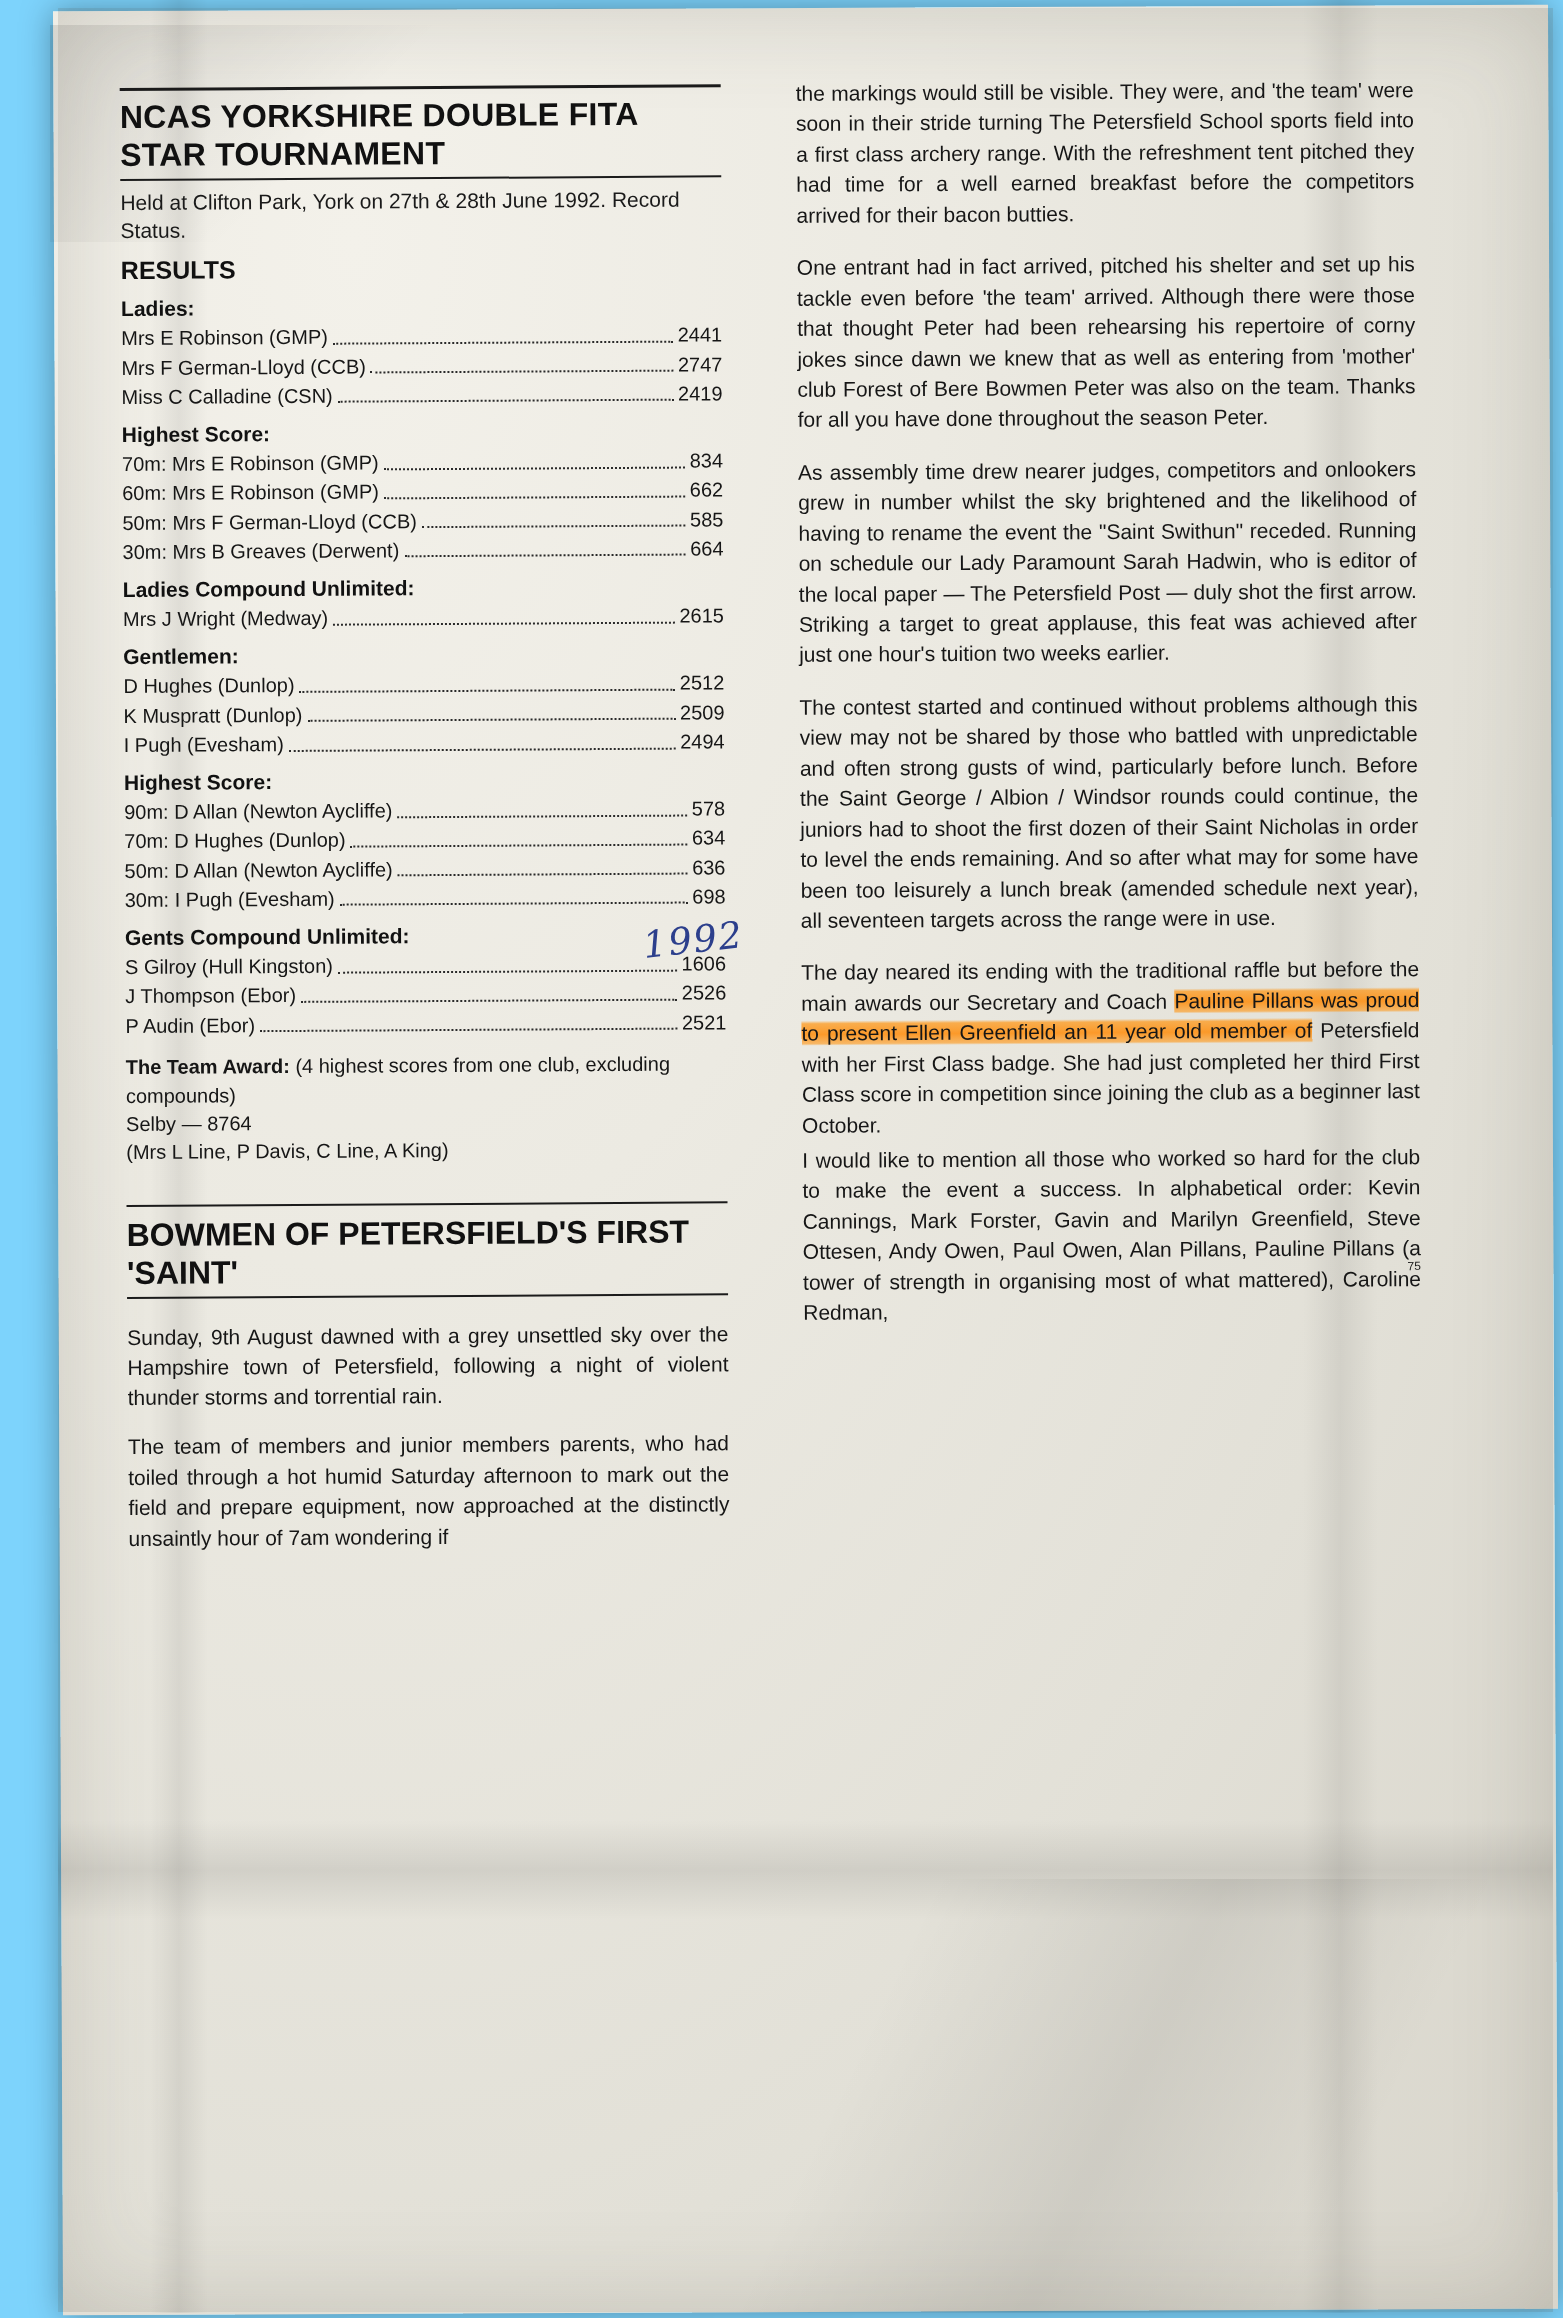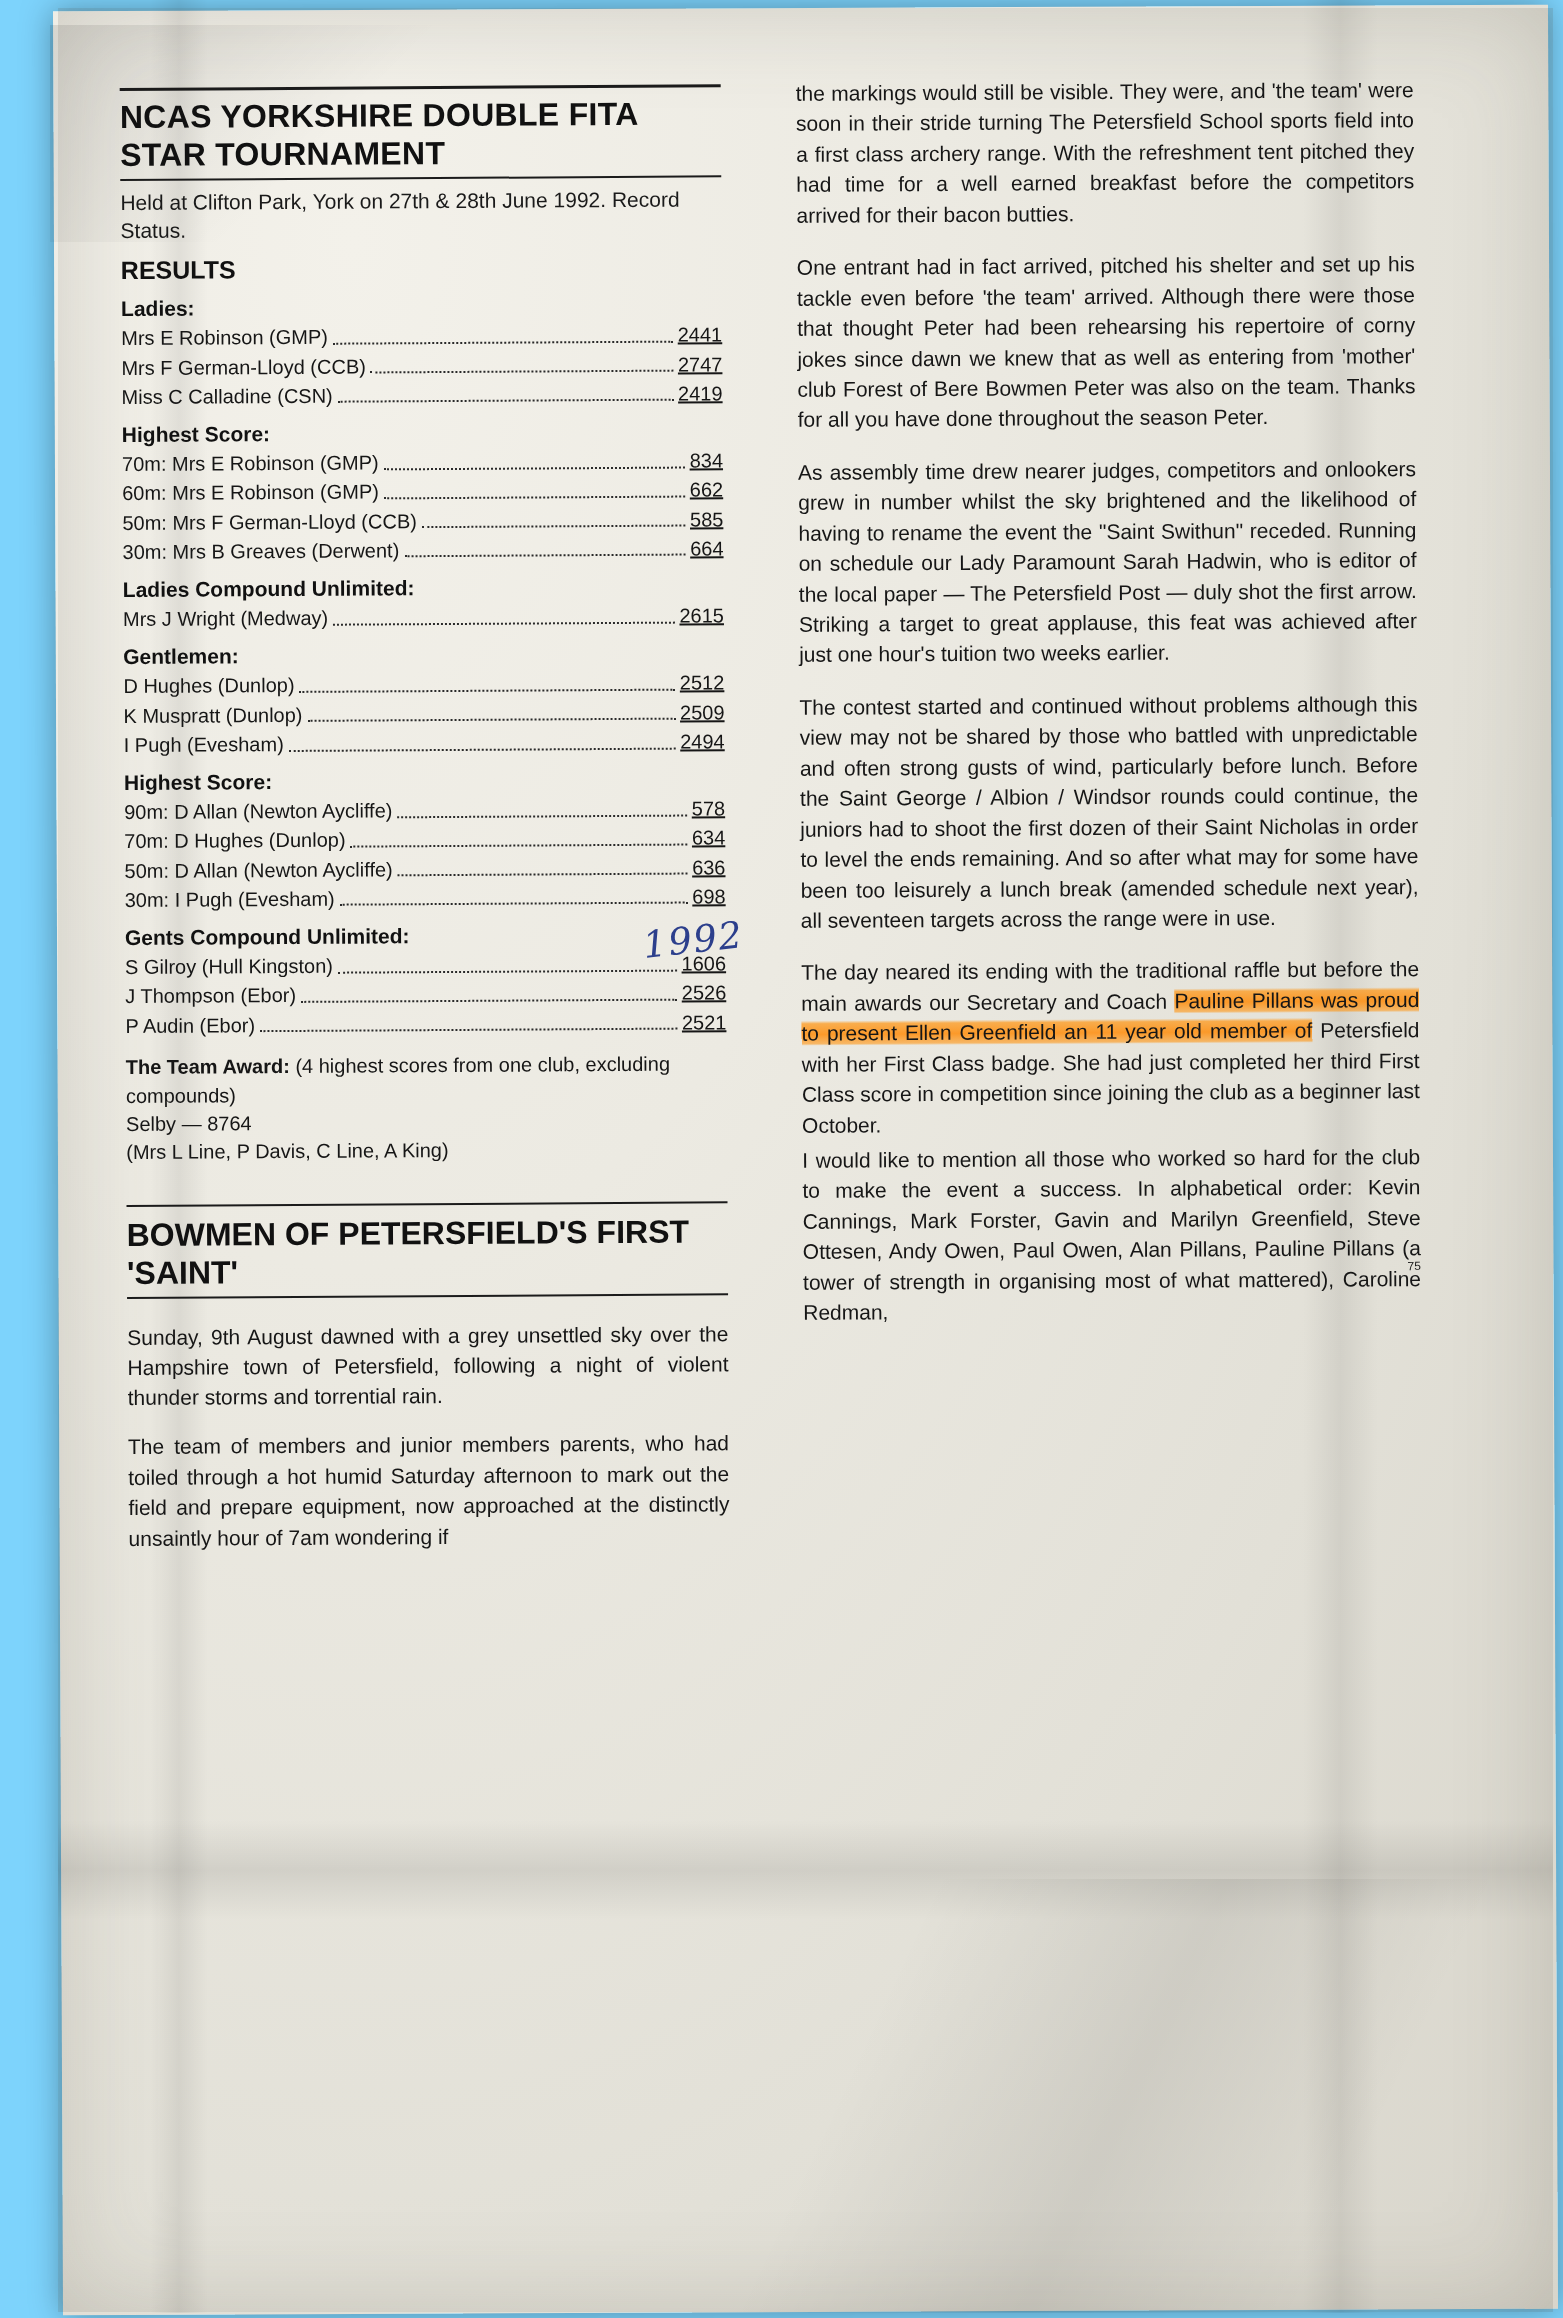--- a/index.html
+++ b/index.html
@@ -94,21 +94,21 @@
     margin: 0.8px 0;
   }
   .entry .nm { white-space: nowrap; }
   .entry .dots {
     flex: 1 1 auto;
     border-bottom: 2.5px dotted #2a2a2a;
     margin: 0 5px 6.7px 5px;
     min-width: 8.3px;
     height: 0.8px;
   }
-  .entry .val { white-space: nowrap; text-decoration: underline; }
+  .entry .val { white-space: nowrap; }
 
   .teamaward {
     font-size: 20px;
     line-height: 1.42;
     color: #161616;
     margin-top: 13.4px;
   }
 
   h1.head2 {
     font-size: 32px;

